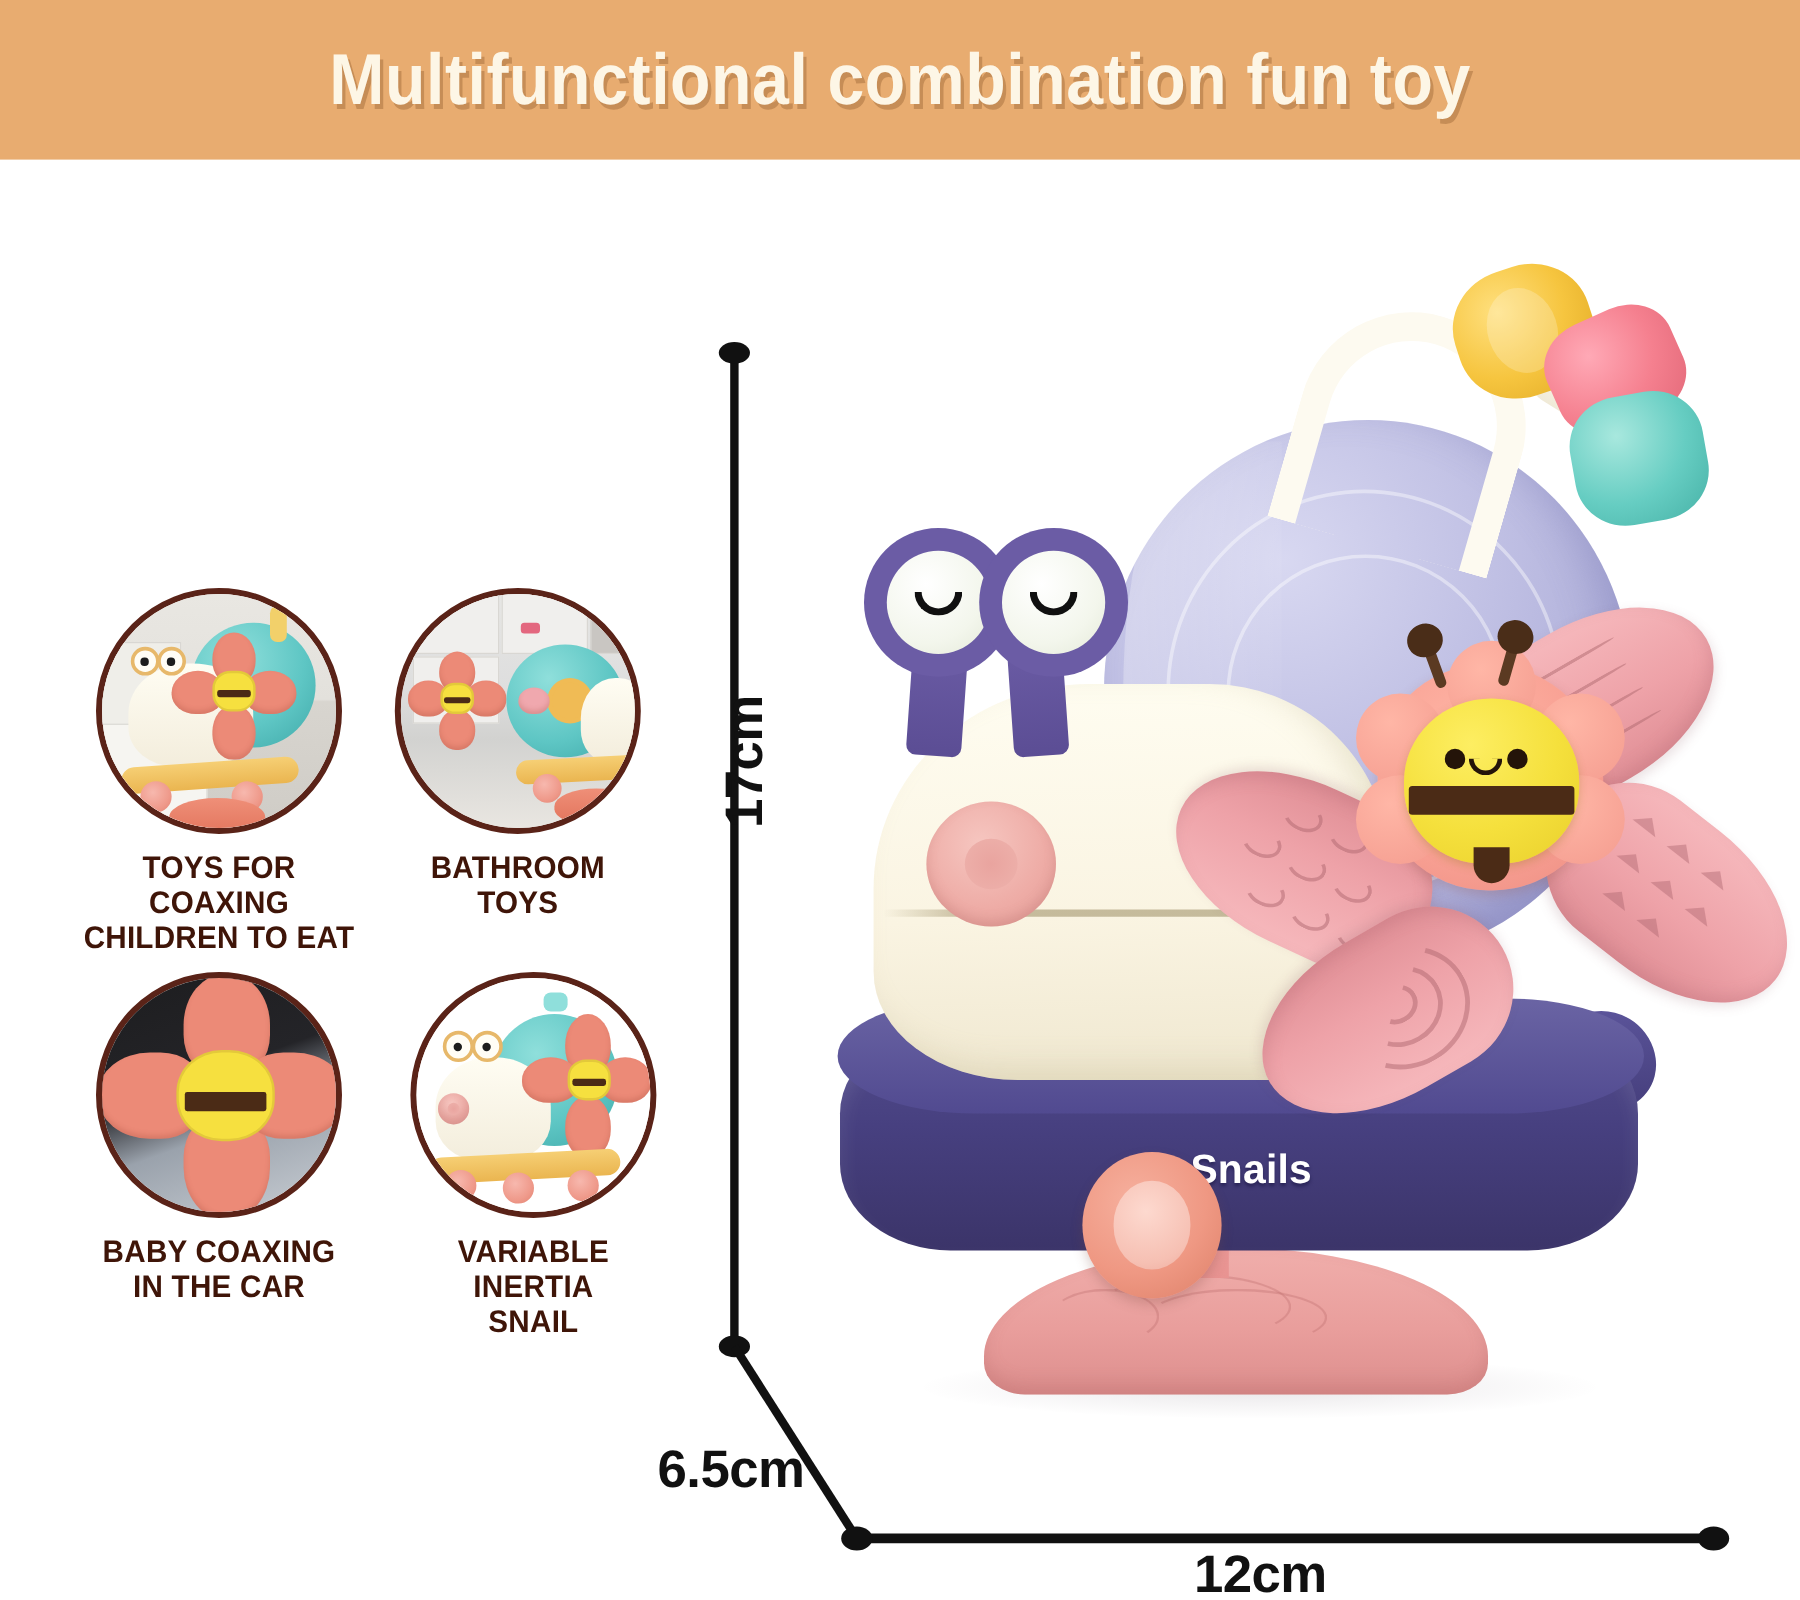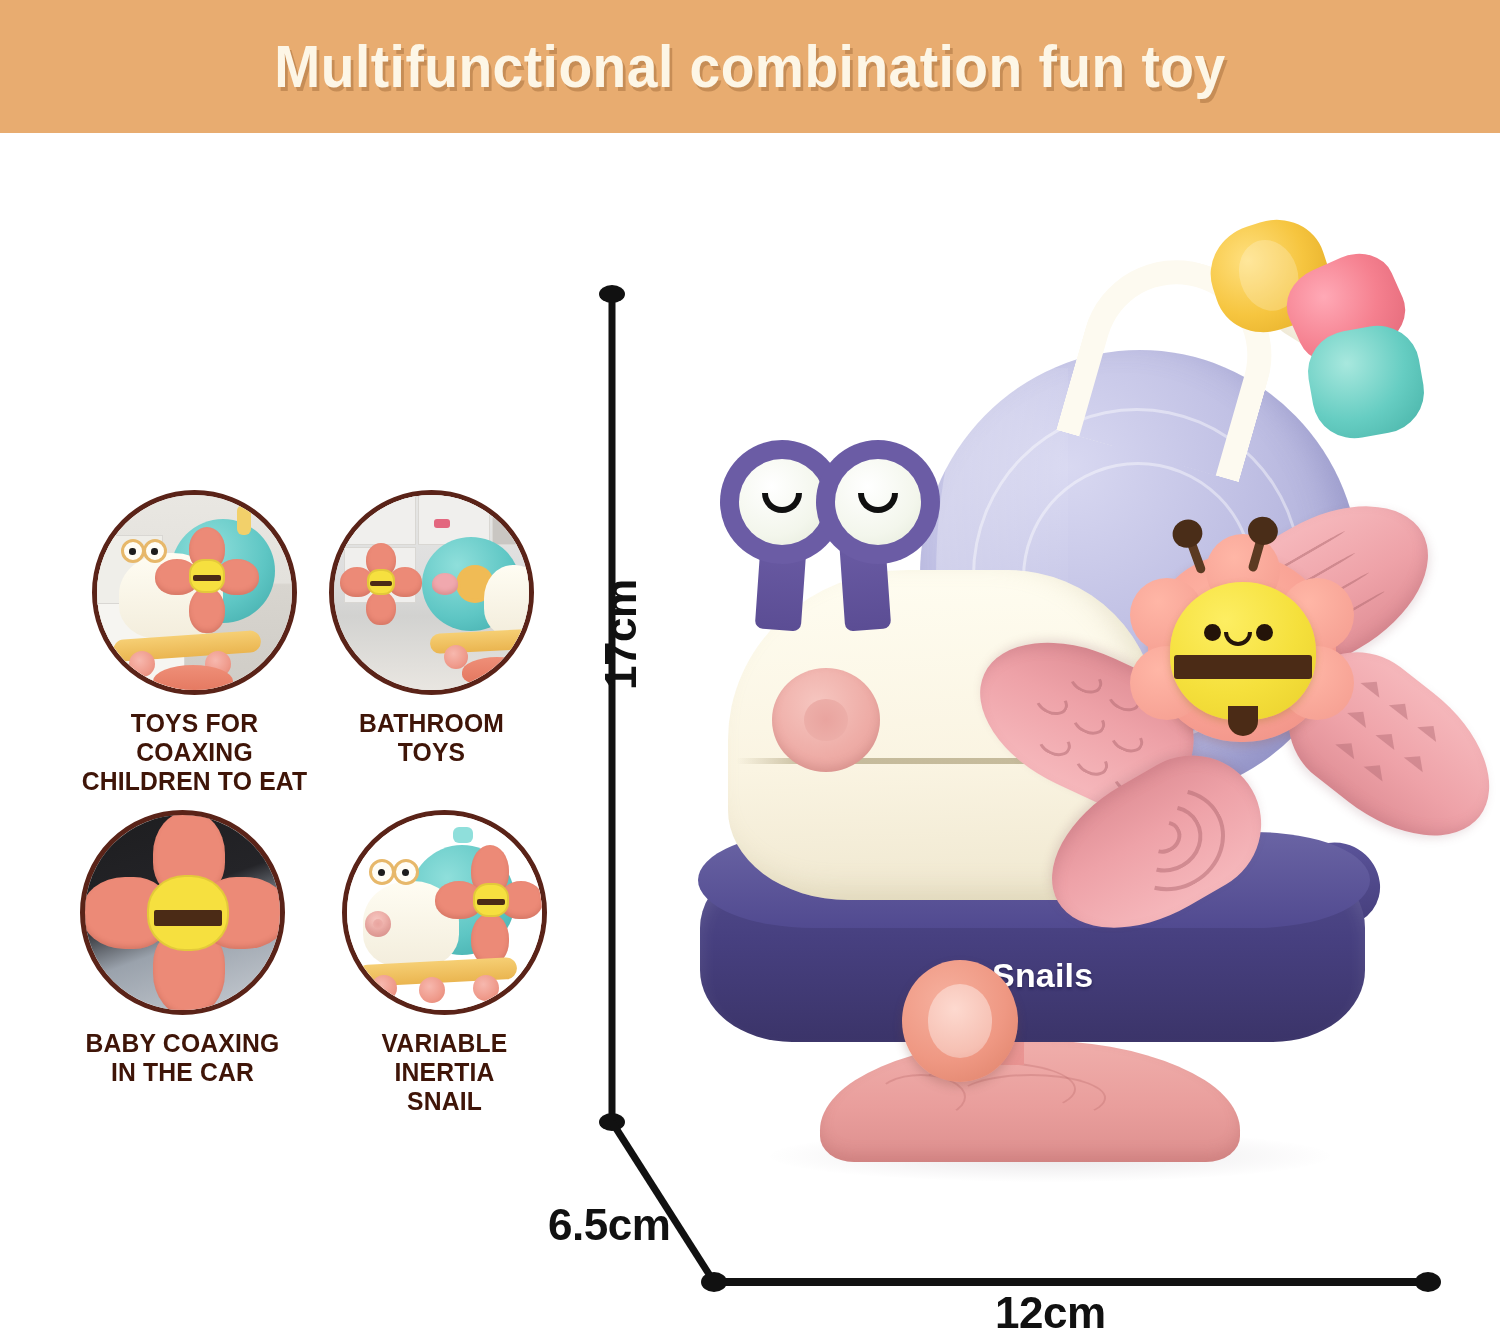--- a/index.html
+++ b/index.html
@@ -28,21 +28,21 @@
   }
 
   
   .features{
     position:absolute; left:60px; top:490px;
     width:520px; height:640px;
   }
   .feature{
     position:absolute; width:245px; text-align:center;
   }
-  .feature.f0{ left:12px;   top:0px; }
+  .feature.f0{ left:0px;   top:0px; }
   .feature.f1{ left:249px; top:0px; }
   .feature.f2{ left:0px;   top:320px; }
   .feature.f3{ left:262px; top:320px; }
 
   .circle{
     width:205px; height:205px; margin:0 auto;
     border-radius:50%;
     border:5px solid #5a2318;
     overflow:hidden;
     position:relative;

